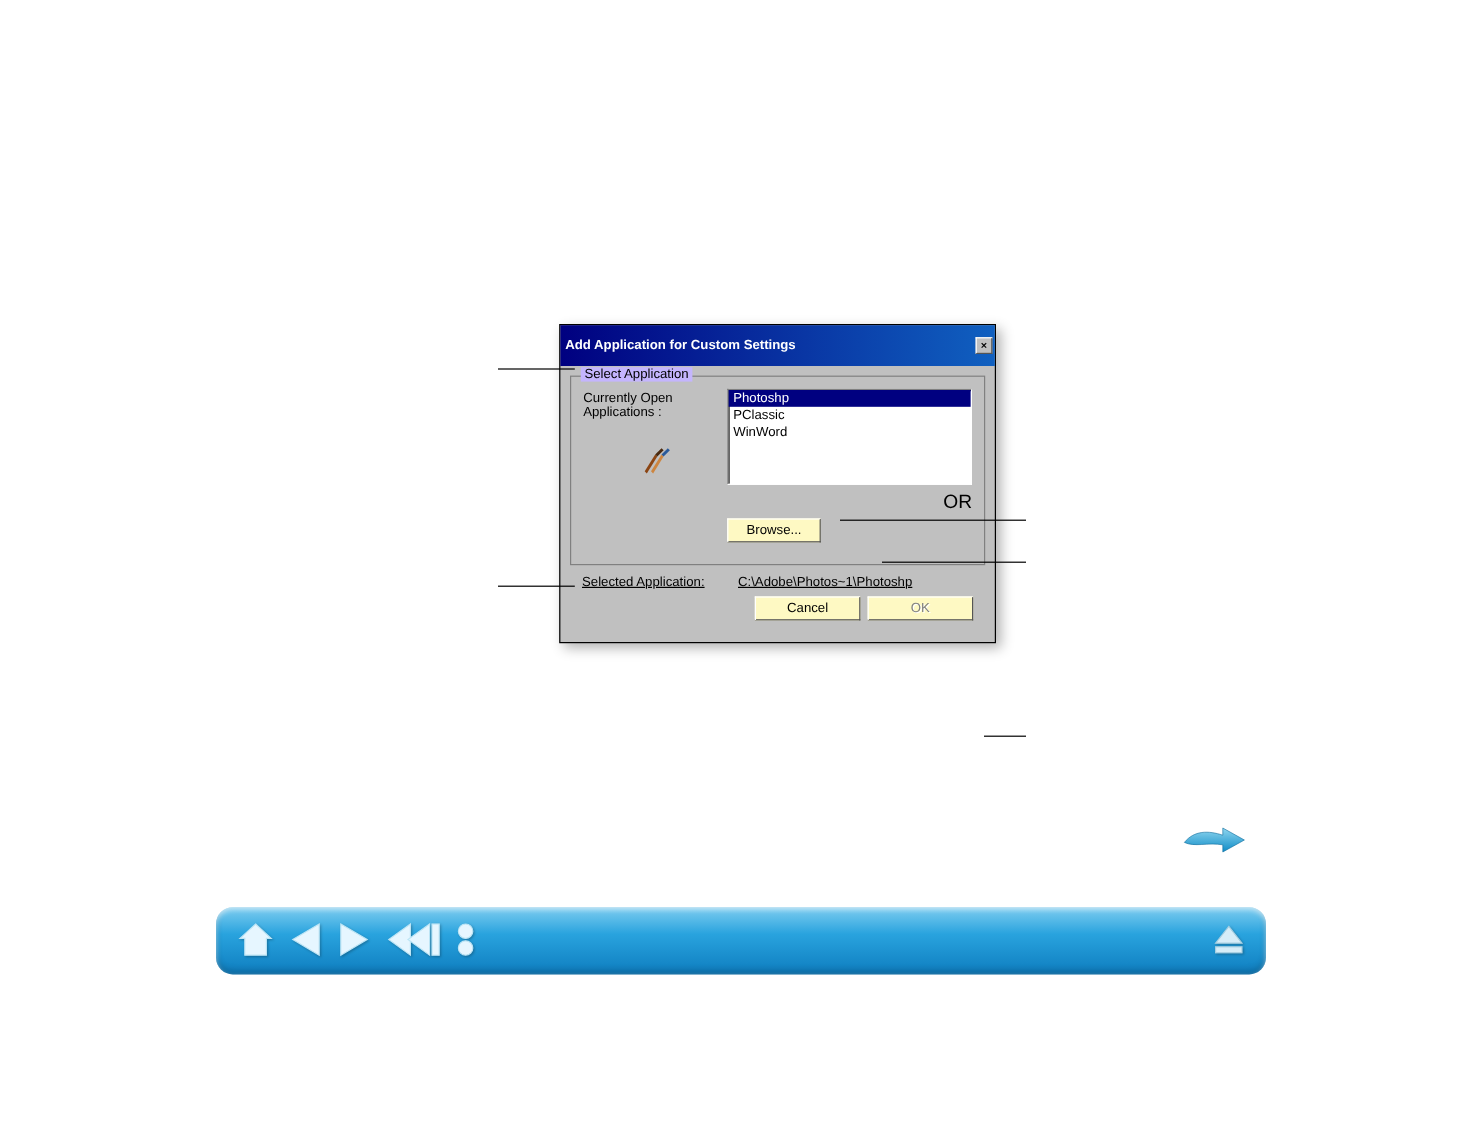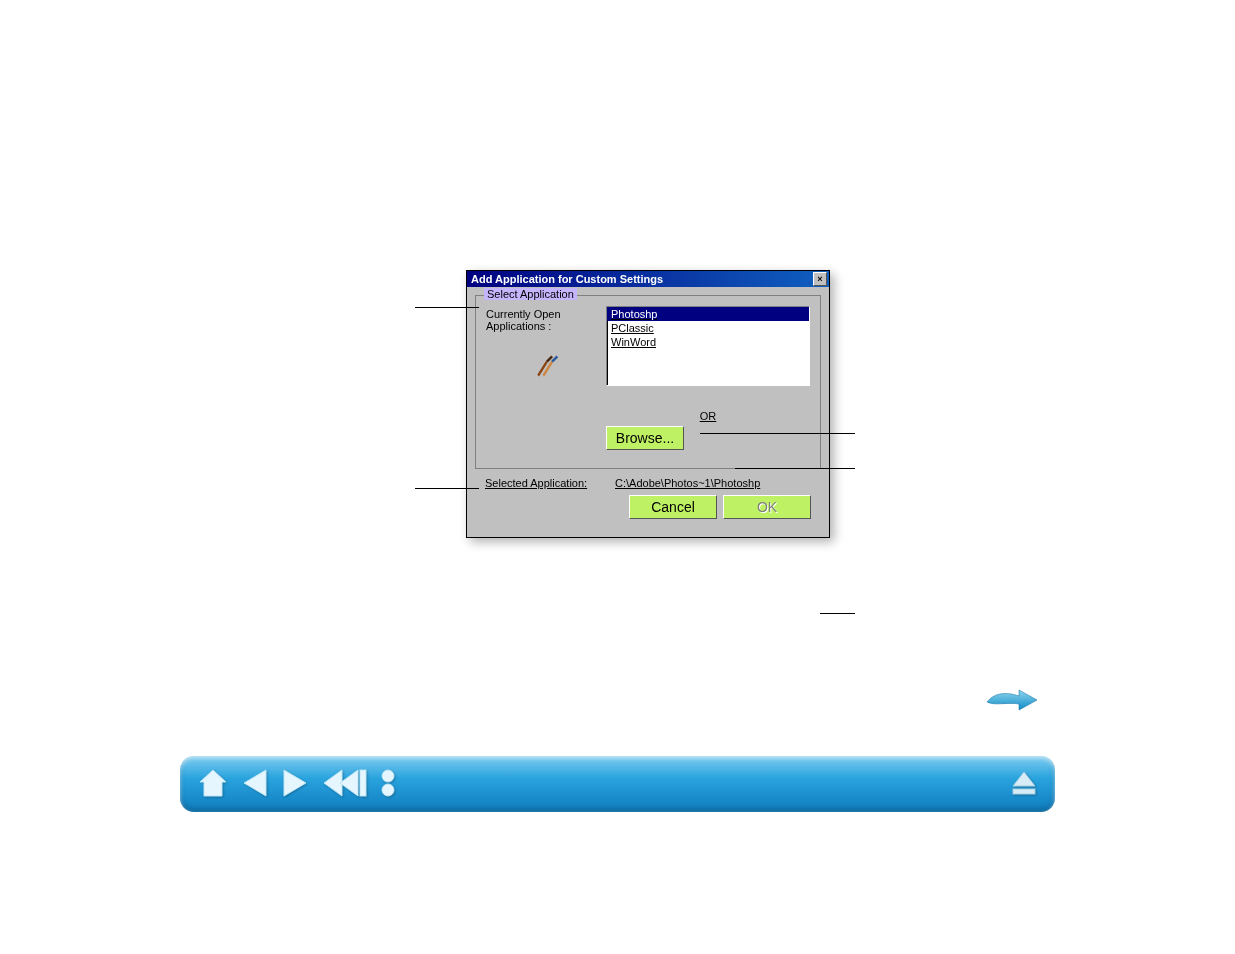--- a/index.html
+++ b/index.html
@@ -25,21 +25,21 @@
       box-shadow: 4px 4px 10px rgba(0,0,0,0.3);
     }
     .titlebar {
       display: flex;
       justify-content: space-between;
       align-items: center;
       background: linear-gradient(to right, #000080, #1060c0);
       color: #fff;
       font-weight: bold;
       padding: 2px 2px 2px 4px;
-      height: 16px;
+      height: 34px;
     }
     .titlebar .title {
       font-size: 11px;
     }
     .close-btn {
       width: 14px;
       height: 14px;
       background: #c0c0c0;
       border-top: 1px solid #fff;
       border-left: 1px solid #fff;
@@ -74,21 +74,20 @@
       margin-bottom: 6px;
     }
     .label-col {
       width: 120px;
       font-size: 11px;
       padding-top: 2px;
       text-align: left;
     }
     .content-col {
       flex: 1;
-      text-decoration: underline;
     }
     .brush-icon-wrap {
       text-align: center;
       margin-top: 20px;
     }
     .listbox {
       background: #fff;
       border-top: 1px solid #808080;
       border-left: 1px solid #808080;
       border-right: 1px solid #fff;
@@ -103,32 +102,32 @@
     }
     .listbox .item {
       padding: 1px 4px;
       cursor: pointer;
     }
     .listbox .item.selected {
       background: #000080;
       color: #fff;
     }
     .or-label {
-      text-align: center;
-      font-size: 11px;
-      margin: 24px 0 4px 0;
+      text-align: right;
+      font-size: 16px;
+      margin: 6px 0 4px 0;
     }
     .btn {
-      background: #bef264;
+      background: #fef9c3;
       border-top: 1px solid #fff;
       border-left: 1px solid #fff;
       border-right: 1px solid #555;
       border-bottom: 1px solid #555;
       padding: 3px 8px;
-      font-size: 14px;
+      font-size: 11px;
       font-family: inherit;
       cursor: pointer;
       min-width: 78px;
       text-align: center;
     }
     .btn:disabled {
       color: #808080;
       text-shadow: 1px 1px 0 #fff;
       cursor: default;
     }

